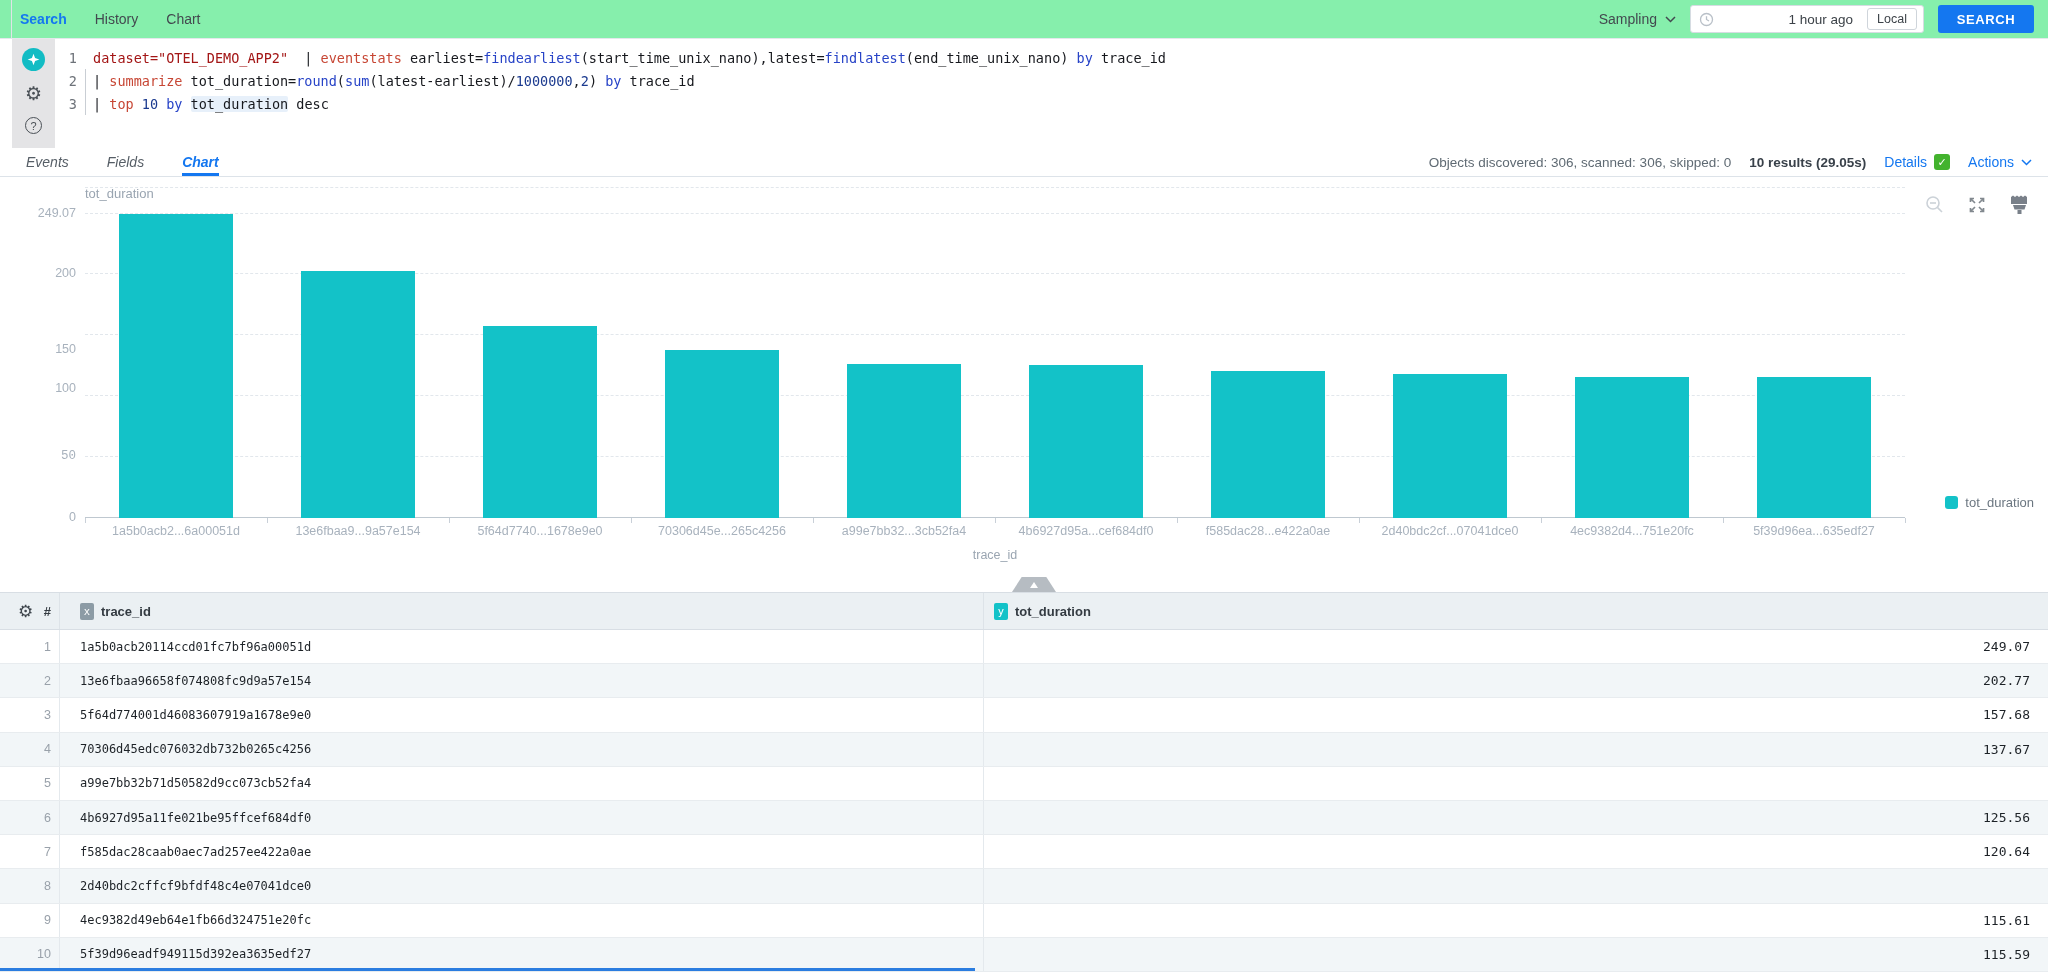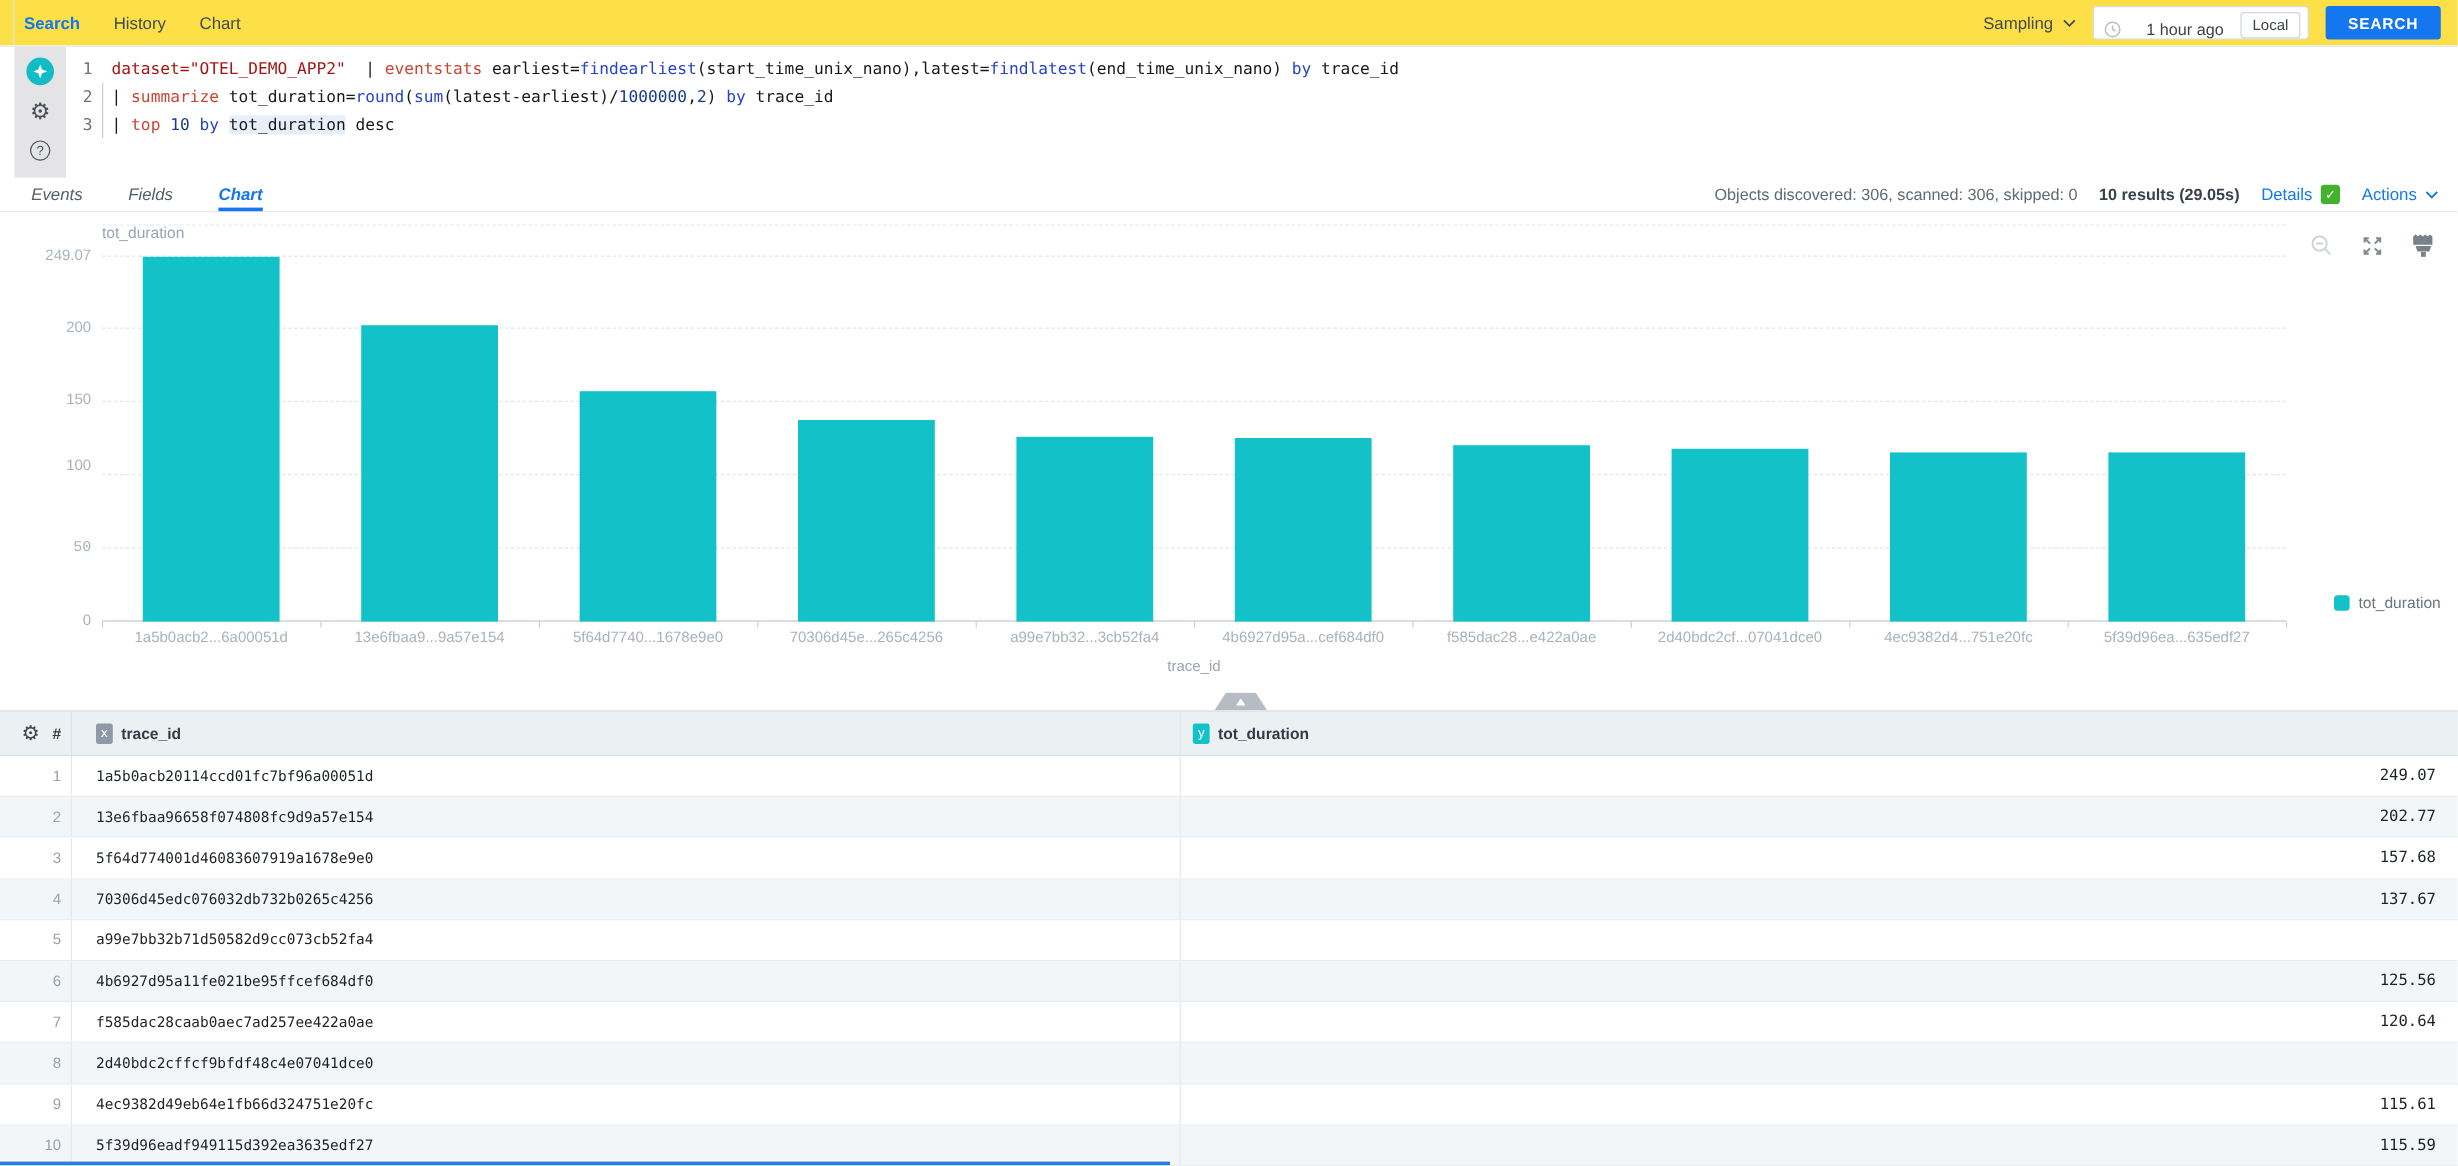--- a/index.html
+++ b/index.html
@@ -1,29 +1,29 @@
 <!DOCTYPE html>
 <html><head>
 <meta charset="utf-8">
 <style>
   * { margin:0; padding:0; box-sizing:border-box; }
   html,body { width:2048px; height:972px; overflow:hidden; background:#fff;
               font-family:"Liberation Sans", sans-serif; color:#2b3137; }
 
   
-  #topbar { position:absolute; left:0; top:0; width:2048px; height:38px; background:#fde047;
+  #topbar { position:absolute; left:0; top:0; width:2048px; height:38px; background:#86efac;
             display:flex; align-items:center; }
   #left-rail-edge { position:absolute; left:11px; top:0; width:1px; height:148px; background:#e0e3e7; }
   #nav-tabs { display:flex; gap:28px; padding-left:20px; }
   .nav-tab { font-size:14px; color:#43494f; cursor:pointer; }
   .nav-tab.active { color:#1477f0; font-weight:700; }
   #topbar-right { margin-left:auto; display:flex; align-items:center; gap:14px; padding-right:14px; }
   #sampling { display:flex; align-items:center; gap:8px; font-size:14px; color:#43494f; cursor:pointer; }
-  #time-box { width:180px; height:28px; border:1px solid #d6dce2; border-radius:3px; background:#fff;
-              display:flex; align-items:flex-end; padding:0 6px 0 8px; gap:6px; }
+  #time-box { width:234px; height:28px; border:1px solid #d6dce2; border-radius:3px; background:#fff;
+              display:flex; align-items:center; padding:0 6px 0 8px; gap:6px; }
   #time-value { margin-left:auto; font-size:13.5px; color:#3c4248; }
   #tz-btn { margin-left:8px; height:22px; padding:0 9px; border:1px solid #cfd5db; border-radius:3px;
             background:#fff; font-size:12.5px; color:#3c4248; display:flex; align-items:center; cursor:pointer; }
   #search-btn { width:96px; height:28px; background:#1477f0; border:none; border-radius:3px; color:#fff;
                 font-size:13px; font-weight:700; letter-spacing:.6px; cursor:pointer;
                 font-family:"Liberation Sans", sans-serif; }
 
   
   #editor { position:absolute; left:0; top:38px; width:2048px; height:110px; background:#fff;
             border-top:1px solid #e4e8ec; }
@@ -287,21 +287,21 @@
         </g>
       </svg>
     <svg class="ct-icon" width="21" height="20" viewBox="0 0 21 20">
         <path d="M2 2 l2 -1.5 2 1.5 2 -1.5 2 1.5 2 -1.5 2 1.5 2 -1.5 2 1.5 v7 H2 Z" fill="#798089"></path>
         <path d="M4 10 h13 l-1.5 4.5 h-10 Z" fill="#798089"></path>
         <rect x="8.5" y="15" width="4" height="4" fill="#798089"></rect>
       </svg>
   </div>
 <div class="ylabel" style="top: 29px;">249.07</div>
     <div class="ylabel" style="top: 88.8919px;">200</div>
-    <div class="ylabel" style="top: 149px;">150</div>
+    <div class="ylabel" style="top: 165px;">150</div>
     <div class="ylabel" style="top: 204px;">100</div>
     <div class="ylabel" style="top: 271.973px; font-family: Liberation Mono, monospace;">50</div>
     <div class="ylabel" style="top: 333px;">0</div>
   </div>
 
 <div id="collapse-handle">
     <div class="tri"></div>
   </div>
 
 <div id="table-header">

